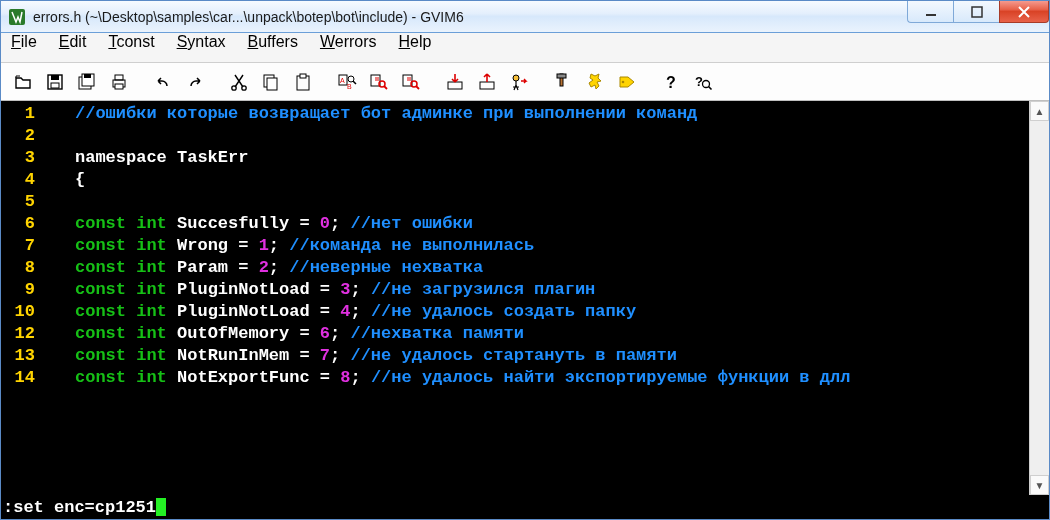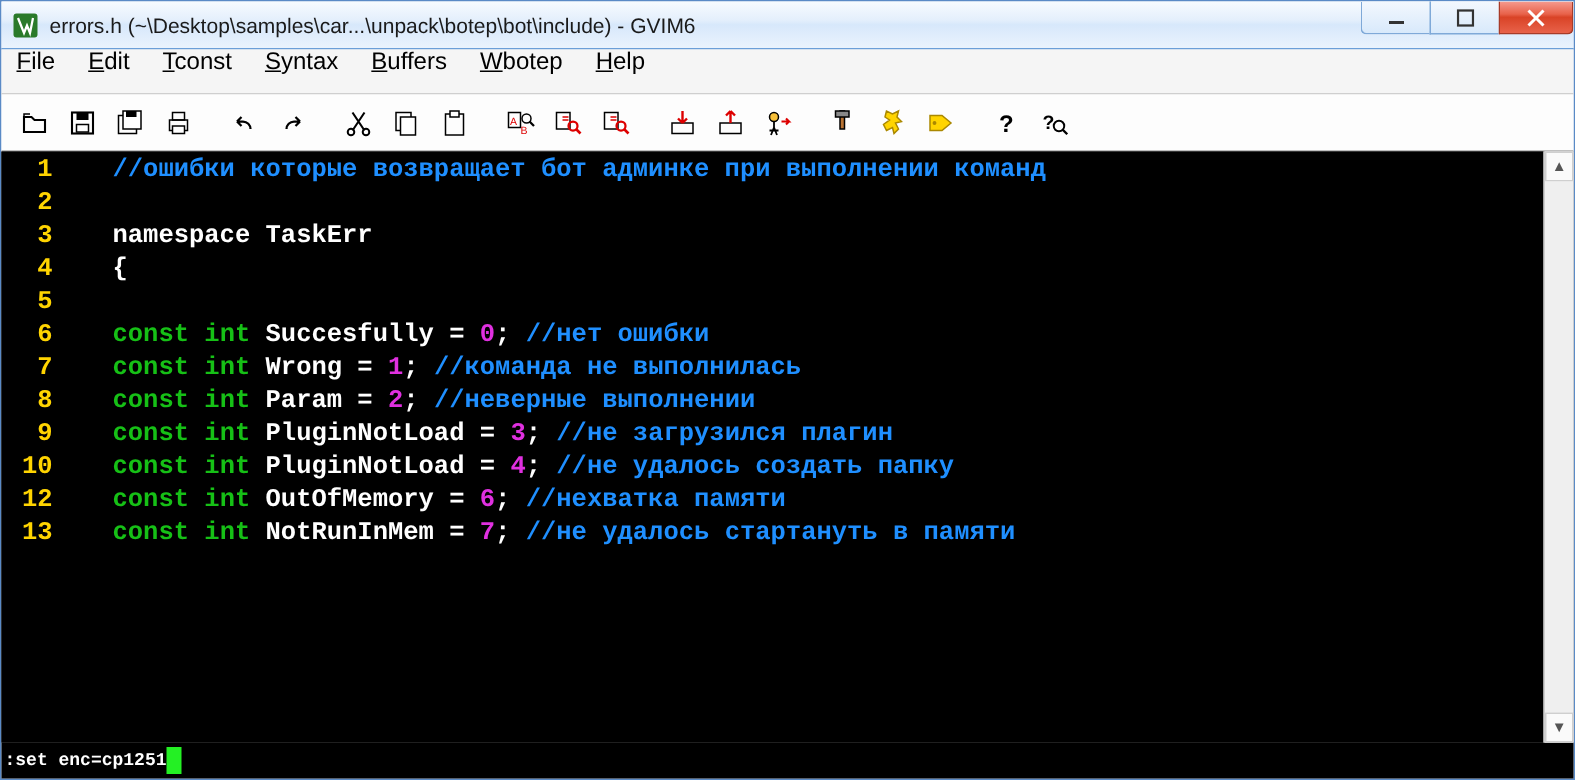--- a/index.html
+++ b/index.html
@@ -23,21 +23,21 @@
   .editor { flex:1; background:#000; font-family:"Consolas","Courier New",monospace; font-size:17px; line-height:22px; color:#fff; padding:2px 0 0 0; overflow:hidden; font-weight:bold; }
   .line { display:flex; white-space:pre; }
   .gutter { width:42px; text-align:right; padding-right:8px; color:#ffd400; }
   .code { flex:1;margin-left:32px; }
   .c-comment { color:#1f8fff; }
   .c-kw { color:#16c016; }
   .c-type { color:#16c016; }
   .c-id { color:#ffffff; }
   .c-num { color:#e030e0; }
   .c-punc { color:#ffffff; }
-  .cmdline { background:#000; color:#fff; font-family:"Consolas","Courier New",monospace; font-size:12px; height:24px; display:flex; align-items:center; padding-left:2px; font-weight:bold; }
+  .cmdline { background:#000; color:#fff; font-family:"Consolas","Courier New",monospace; font-size:17px; height:24px; display:flex; align-items:center; padding-left:2px; font-weight:bold; }
   .cursor { display:inline-block; width:10px; height:18px; background:#24f024; vertical-align:middle; }
   .vscroll { width:20px; background:#f0f0f0; border-left:1px solid #cfcfcf; display:flex; flex-direction:column; }
   .vscroll .arrow { height:20px; display:flex; align-items:center; justify-content:center; font-size:10px; color:#555; border:1px solid #cfcfcf; background:#fafafa; }
   .vscroll .track { flex:1; background:#efefef; }
   svg { display:block; }
 </style>
 </head>
 <body>
 
 <div class="window">
@@ -68,21 +68,21 @@
       </div>
     </div>
   </div>
 
   <div class="menubar">
     <span><u>F</u><span>ile</span></span>
     <span><u>E</u><span>dit</span></span>
     <span><u>T</u><span>const</span></span>
     <span><u>S</u><span>yntax</span></span>
     <span><u>B</u><span>uffers</span></span>
-    <span><u>W</u><span>botep</span></span>
+    <span><u>W</u><span>errors</span></span>
     <span><u>H</u><span>elp</span></span>
   </div>
 
   <div class="toolbar">
       <div class="tbtn">
         <svg width="20" height="20">
           <path d="M3 6h5l2 2h7v8H3z" fill="none" stroke="#000" stroke-width="1.4"></path>
           <path d="M3 6V4h4" stroke="#000" fill="none"></path>
         </svg>
       </div>
@@ -219,25 +219,26 @@
 
   <div class="editor-wrap">
     <div class="editor">
         <div class="line"><span class="gutter">1</span><span class="code"><span class="c-comment">//ошибки которые возвращает бот админке при выполнении команд</span></span></div>
         <div class="line"><span class="gutter">2</span><span class="code"></span></div>
         <div class="line"><span class="gutter">3</span><span class="code"><span class="c-id">namespace TaskErr</span></span></div>
         <div class="line"><span class="gutter">4</span><span class="code"><span class="c-punc">{</span></span></div>
         <div class="line"><span class="gutter">5</span><span class="code"></span></div>
         <div class="line"><span class="gutter">6</span><span class="code"><span class="c-kw">const </span><span class="c-type">int</span><span class="c-id"> Succesfully = </span><span class="c-num">0</span><span class="c-punc">; </span><span class="c-comment">//нет ошибки</span></span></div>
         <div class="line"><span class="gutter">7</span><span class="code"><span class="c-kw">const </span><span class="c-type">int</span><span class="c-id"> Wrong = </span><span class="c-num">1</span><span class="c-punc">; </span><span class="c-comment">//команда не выполнилась</span></span></div>
-        <div class="line"><span class="gutter">8</span><span class="code"><span class="c-kw">const </span><span class="c-type">int</span><span class="c-id"> Param = </span><span class="c-num">2</span><span class="c-punc">; </span><span class="c-comment">//неверные выполнении</span></span></div>
+        <div class="line"><span class="gutter">8</span><span class="code"><span class="c-kw">const </span><span class="c-type">int</span><span class="c-id"> Param = </span><span class="c-num">2</span><span class="c-punc">; </span><span class="c-comment">//неверные нехватка</span></span></div>
         <div class="line"><span class="gutter">9</span><span class="code"><span class="c-kw">const </span><span class="c-type">int</span><span class="c-id"> PluginNotLoad = </span><span class="c-num">3</span><span class="c-punc">; </span><span class="c-comment">//не загрузился плагин</span></span></div>
         <div class="line"><span class="gutter">10</span><span class="code"><span class="c-kw">const </span><span class="c-type">int</span><span class="c-id"> PluginNotLoad = </span><span class="c-num">4</span><span class="c-punc">; </span><span class="c-comment">//не удалось создать папку</span></span></div>
         <div class="line"><span class="gutter">12</span><span class="code"><span class="c-kw">const </span><span class="c-type">int</span><span class="c-id"> OutOfMemory = </span><span class="c-num">6</span><span class="c-punc">; </span><span class="c-comment">//нехватка памяти</span></span></div>
         <div class="line"><span class="gutter">13</span><span class="code"><span class="c-kw">const </span><span class="c-type">int</span><span class="c-id"> NotRunInMem = </span><span class="c-num">7</span><span class="c-punc">; </span><span class="c-comment">//не удалось стартануть в памяти</span></span></div>
+        <div class="line"><span class="gutter">14</span><span class="code"><span class="c-kw">const </span><span class="c-type">int</span><span class="c-id"> NotExportFunc = </span><span class="c-num">8</span><span class="c-punc">; </span><span class="c-comment">//не удалось найти экспортируемые функции в длл</span></span></div>
       </div>
     <div class="vscroll">
       <div class="arrow">▲</div>
       <div class="track"></div>
       <div class="arrow">▼</div>
     </div>
   </div>
 
   <div class="cmdline">
     <span>:set enc=cp1251</span>

